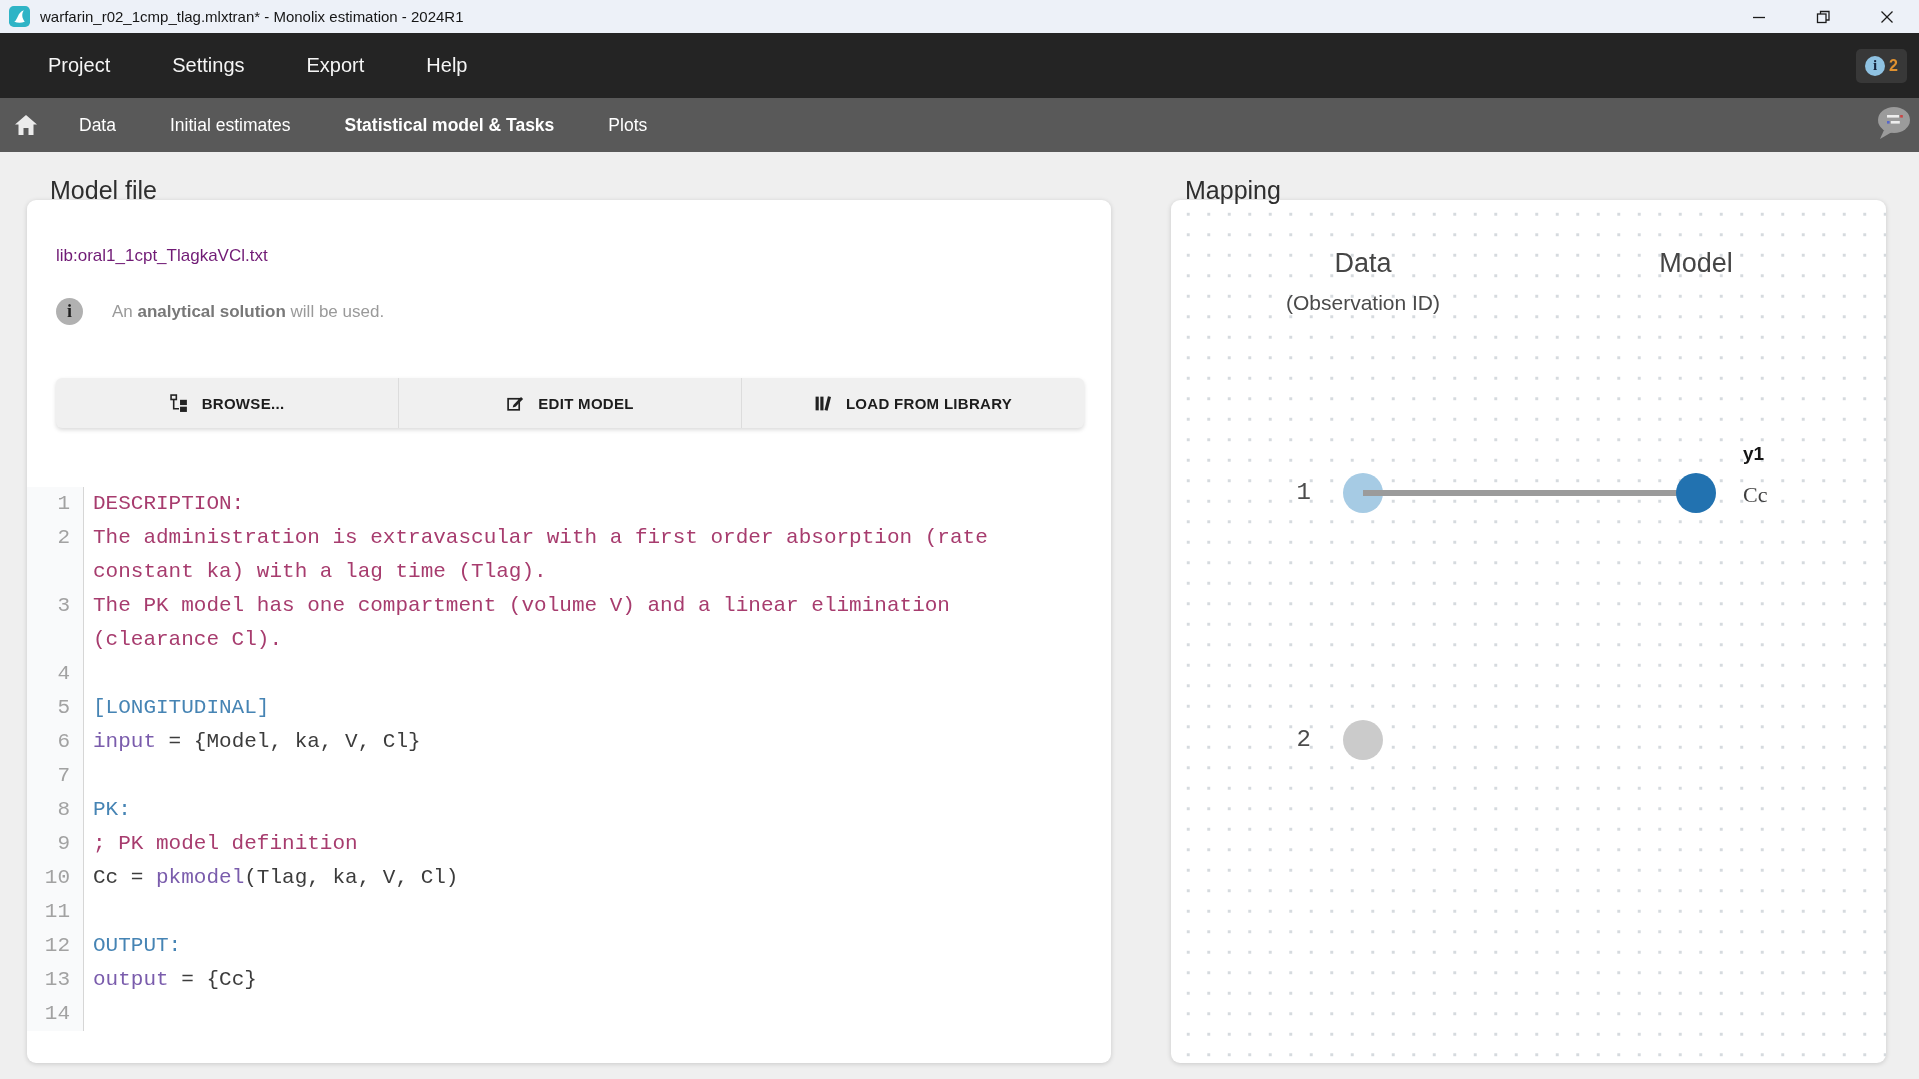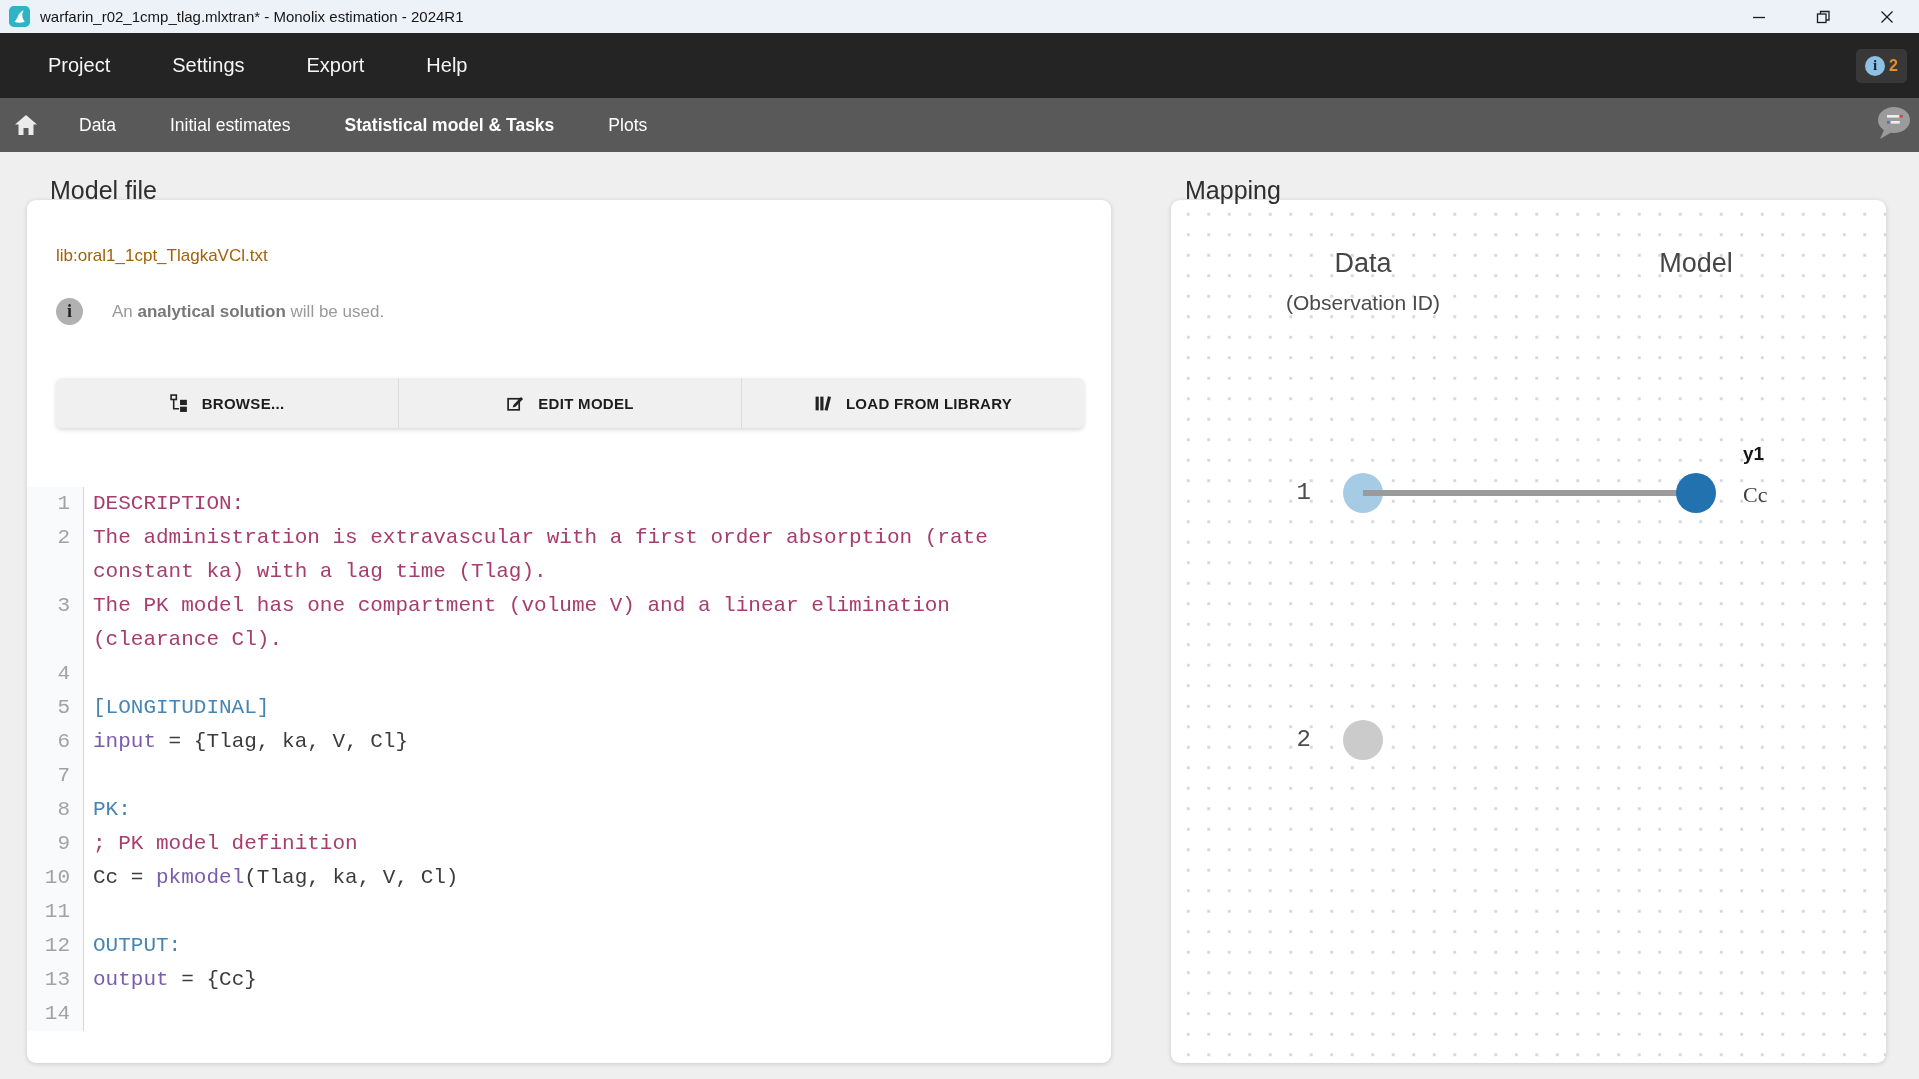--- a/index.html
+++ b/index.html
@@ -42,21 +42,21 @@
   .heading-left { left:50px; }
   .heading-right { left:1185px; }
   .card { position:absolute; top:48px; height:863px; background:#ffffff; border-radius:9px;
           box-shadow:0 1px 5px rgba(0,0,0,.16); }
   .card-left { left:27px; width:1084px; }
   .card-right { left:1171px; width:715px;
           background-image:radial-gradient(circle, #d5dade 1.6px, transparent 1.8px);
           background-size:20.5px 20.5px; background-position:7px 4px; }
 
   
-  .lib-path { position:absolute; left:29px; top:46px; font-size:17px; color:#a16207; }
+  .lib-path { position:absolute; left:29px; top:46px; font-size:17px; color:#701a75; }
   .info-row { position:absolute; left:29px; top:98px; display:flex; align-items:center; }
   .info-circle { width:27px; height:27px; border-radius:50%; background:#b1b1b1; color:#1f1f1f;
                  font-family:"Liberation Serif",serif; font-weight:bold; font-size:18px;
                  display:flex; align-items:center; justify-content:center; flex:none; }
   .info-text { margin-left:29px; font-size:17px; color:#9a9a9a; }
   .info-text b { color:#787878; }
   .btn-bar { position:absolute; left:29px; top:178px; width:1028px; height:50px; display:flex;
              background:#f0f0f0; border-radius:6px; box-shadow:0 2px 4px rgba(0,0,0,.15); }
   .btn { flex:1; display:flex; align-items:center; justify-content:center; gap:13px;
          font-size:15px; font-weight:bold; letter-spacing:.3px; color:#1d1d1d;
@@ -225,21 +225,21 @@
           <div class="code-row">
             <span class="code-ln">4</span>
             <span class="code-tx"></span>
           </div>
           <div class="code-row">
             <span class="code-ln">5</span>
             <span class="code-tx"><span class="seg-blue">[LONGITUDINAL]</span></span>
           </div>
           <div class="code-row">
             <span class="code-ln">6</span>
-            <span class="code-tx"><span class="seg-purple">input</span><span class="seg-plain"> = {Tlag, ka, V, Cl}</span></span>
+            <span class="code-tx"><span class="seg-purple">input</span><span class="seg-plain"> = {Model, ka, V, Cl}</span></span>
           </div>
           <div class="code-row">
             <span class="code-ln">7</span>
             <span class="code-tx"></span>
           </div>
           <div class="code-row">
             <span class="code-ln">8</span>
             <span class="code-tx"><span class="seg-blue">PK:</span></span>
           </div>
           <div class="code-row">

